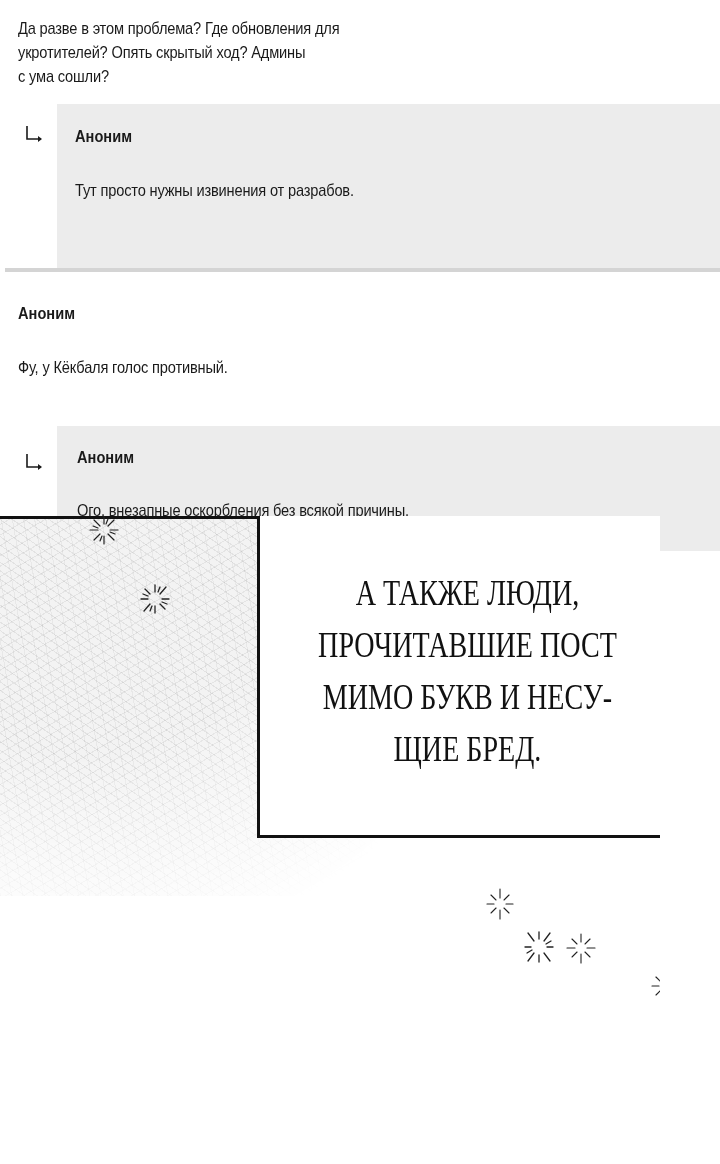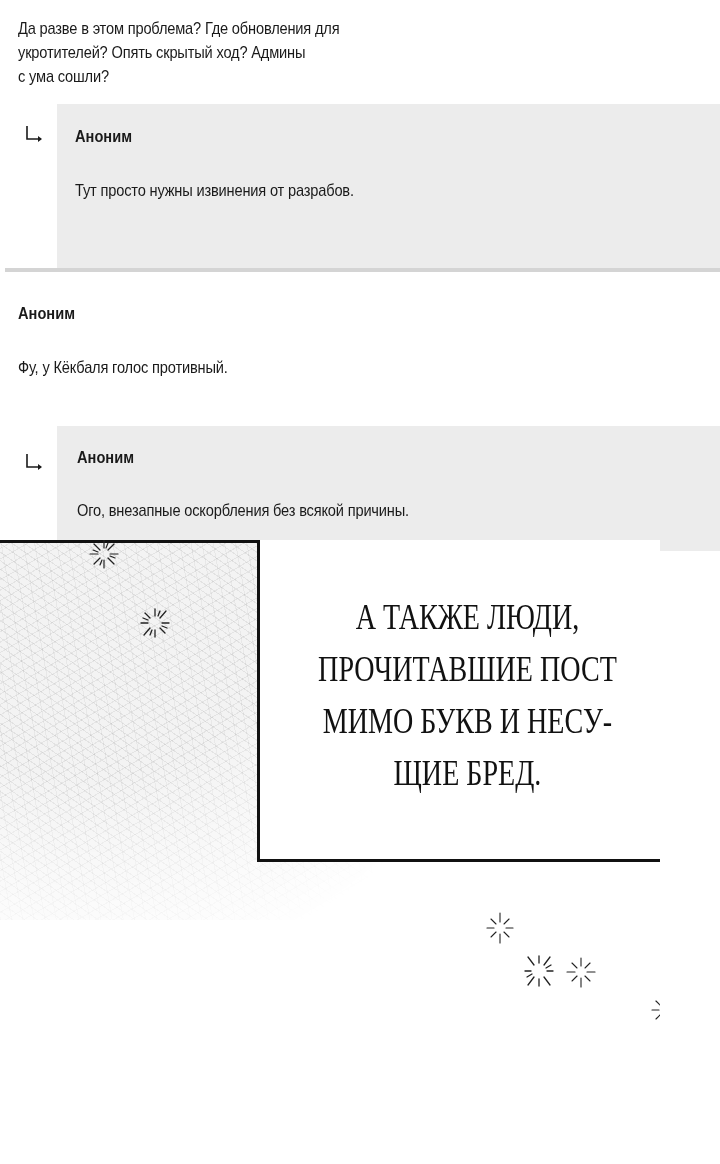--- a/index.html
+++ b/index.html
@@ -13,21 +13,21 @@
     .text { font-size: 17px; line-height: 24px; letter-spacing: -0.2px; transform: scaleX(0.86); transform-origin: left top; white-space: nowrap; }
     .author { font-size: 17px; font-weight: bold; transform: scaleX(0.86); transform-origin: left top; white-space: nowrap; }
     .c0-text { position: absolute; left: 18px; top: 10px; }
     .reply-box { position: absolute; left: 57px; right: 0; background: #ececec; }
     .reply1 { top: 97px; height: 165px; }
     .reply2 { top: 419px; height: 125px; }
     .divider { position: absolute; left: 5px; right: 0; top: 261px; height: 4px; background: #d4d4d4; }
     .reply-icon { position: absolute; width: 22px; height: 18px; }
     .abs { position: absolute; }
 
-    .panel { position: absolute; left: 0; top: 540px; width: 660px; height: 624px; overflow: hidden; text-decoration: underline; }
+    .panel { position: absolute; left: 0; top: 516px; width: 660px; height: 624px; overflow: hidden; text-decoration: underline; }
     .hatch {
       position: absolute; left: 0; top: 0; width: 420px; height: 380px;
       background:
         repeating-linear-gradient(35deg, rgba(150,150,150,0.18) 0 1px, transparent 1px 7px),
         repeating-linear-gradient(-30deg, rgba(150,150,150,0.16) 0 1px, transparent 1px 9px),
         repeating-linear-gradient(80deg, rgba(150,150,150,0.12) 0 1px, transparent 1px 11px),
         #f3f3f3;
       -webkit-mask-image: radial-gradient(ellipse 420px 360px at 20% 20%, #000 45%, transparent 100%);
       mask-image: radial-gradient(ellipse 420px 360px at 20% 20%, #000 45%, transparent 100%);
     }

